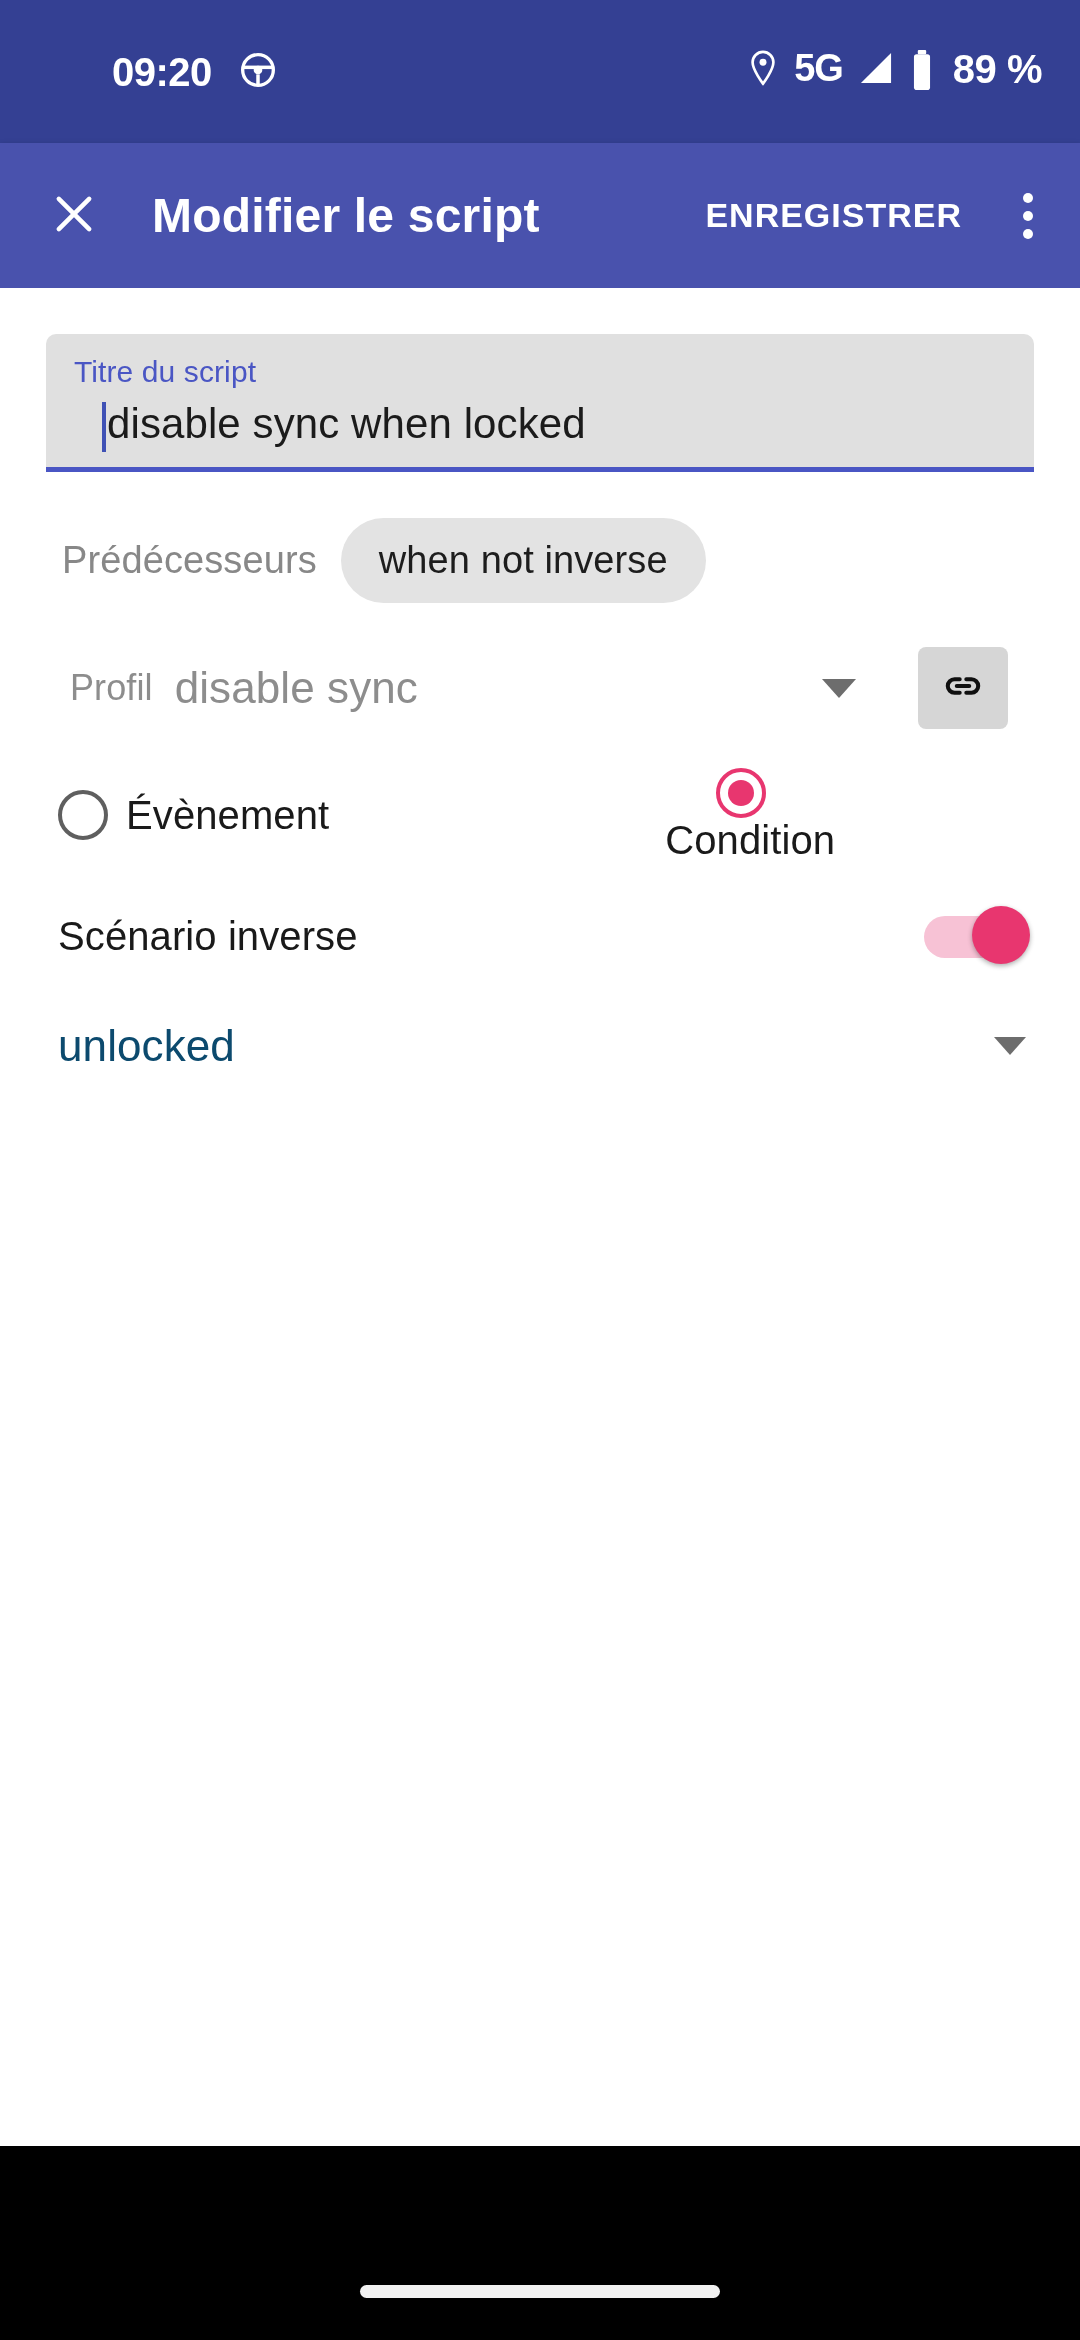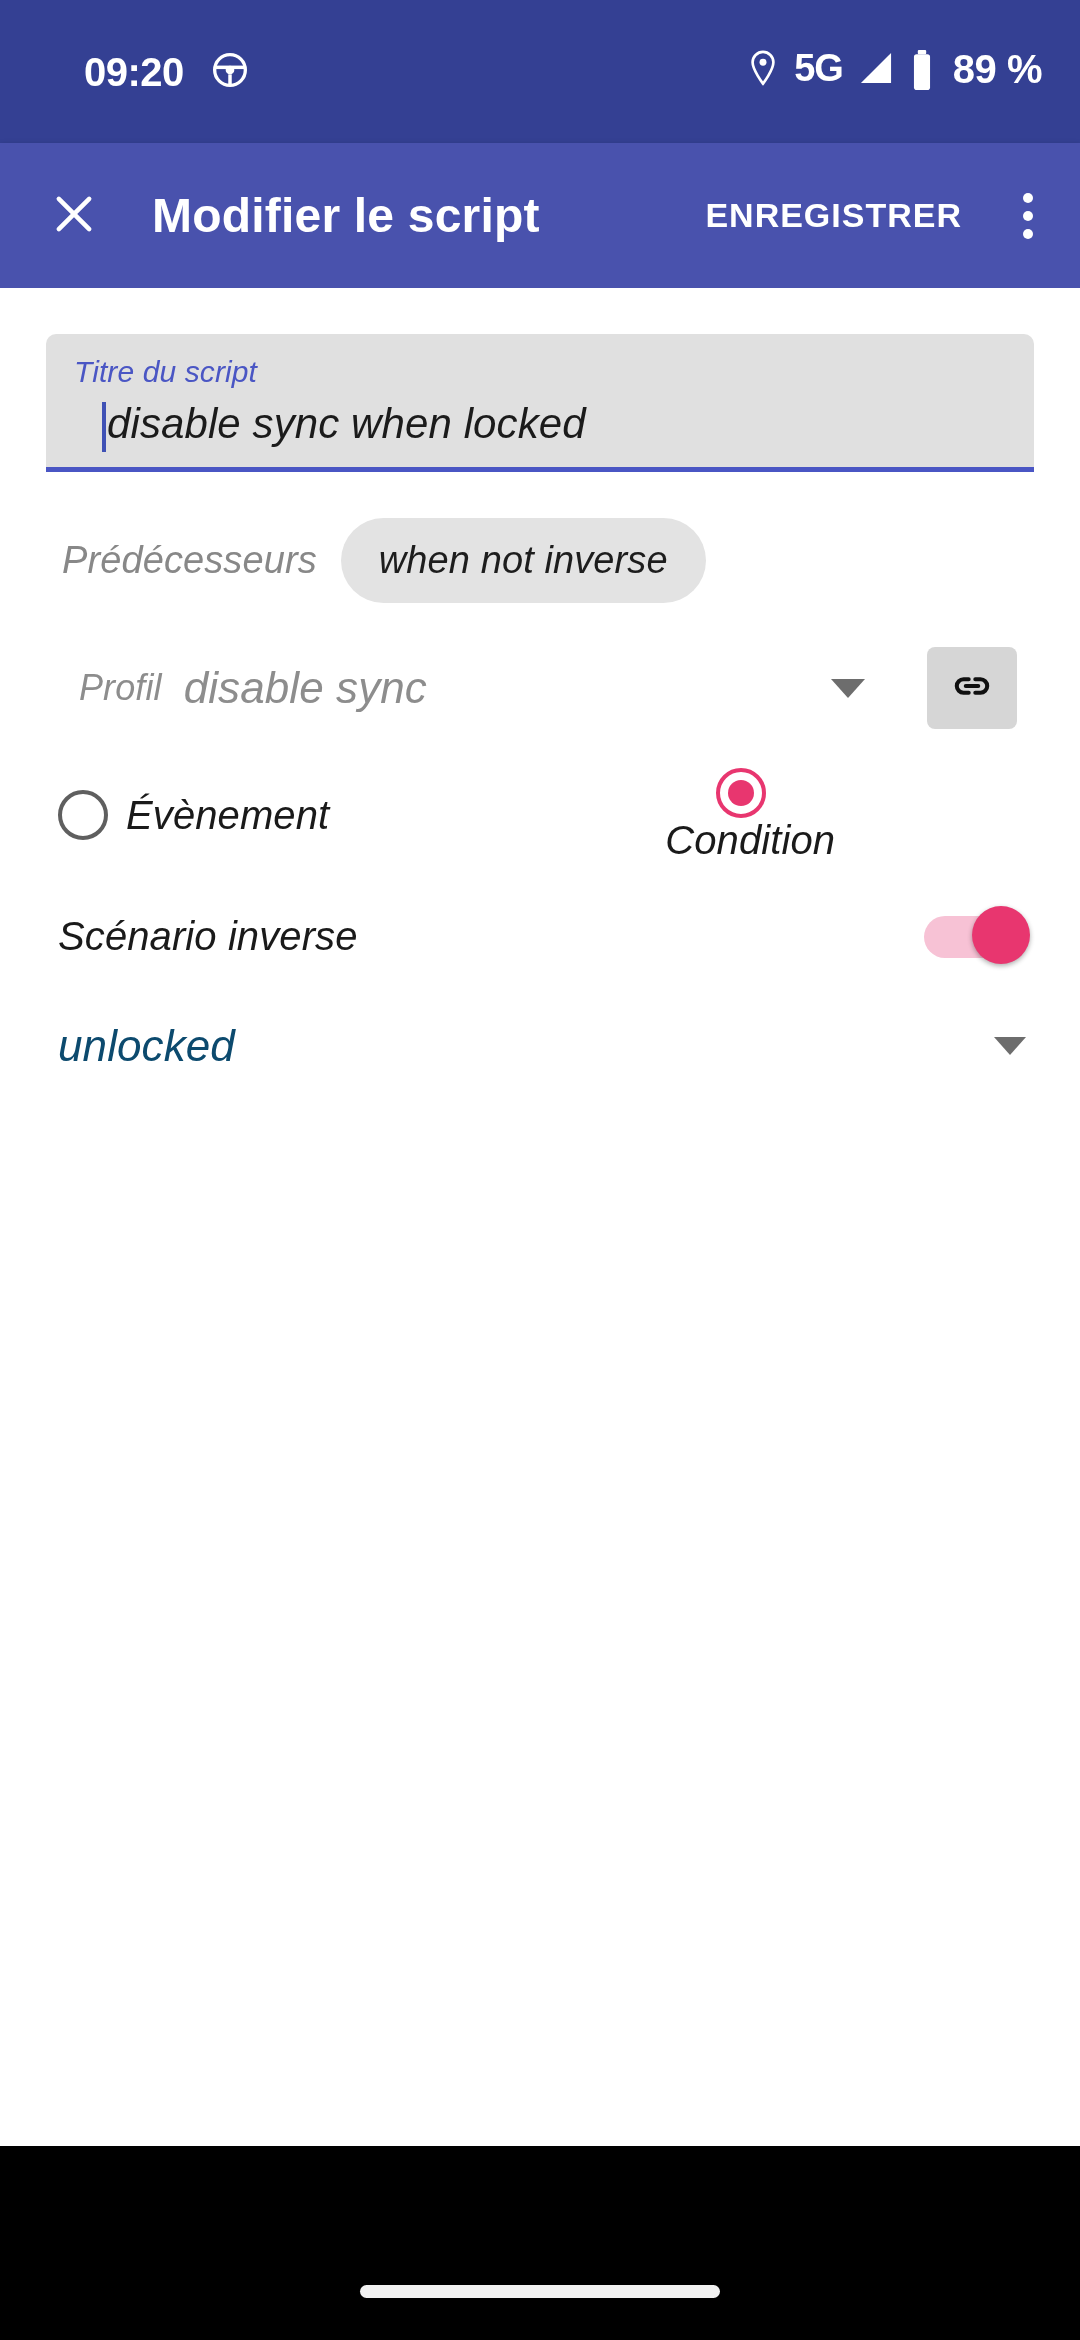--- a/index.html
+++ b/index.html
@@ -12,21 +12,21 @@
   #screen { position:relative; width:1080px; height:2340px; background:#ffffff; }
 
   
   .statusbar {
     position:absolute; top:0; left:0; width:1080px; height:143px;
     background:#344093;
     display:flex; align-items:center; justify-content:space-between;
     padding:0 38px 0 0;
     color:#ffffff;
   }
-  .sb-left { display:flex; align-items:center; gap:26px; padding-left:84px; }
+  .sb-left { display:flex; align-items:center; gap:26px; padding-left:112px; }
   .sb-time { font-size:40px; font-weight:700; letter-spacing:-0.5px; line-height:1; }
   .sb-right { display:flex; align-items:flex-start; gap:14px; }
   .sb-5g { font-size:38px; font-weight:600; letter-spacing:-1px; line-height:1; }
   .sb-batt-text { font-size:40px; font-weight:700; letter-spacing:-0.5px; line-height:1; margin-left:4px; }
 
   
   .appbar {
     position:absolute; top:143px; left:0; width:1080px; height:145px;
     background:#4952ad;
     display:flex; align-items:center;
@@ -47,21 +47,21 @@
     font-size:34px; font-weight:700; letter-spacing:1.0px;
     white-space:nowrap; padding:10px 6px;
   }
   .appbar-overflow {
     width:92px; height:92px; margin-left:14px; margin-right:6px;
     display:flex; flex-direction:column; align-items:center; justify-content:center; gap:8px;
   }
   .dot { width:10px; height:10px; border-radius:50%; background:#ffffff; }
 
   
-  .content { position:absolute; top:288px; left:0; width:1080px; height:1858px; background:#fff;font-style:italic; }
+  .content { position:absolute; top:288px; left:0; width:1080px; height:1858px; background:#fff; }
 
   
   .textfield {
     position:absolute; left:46px; top:46px; width:988px; height:133px;
     background:#e0e0e0;
     border-radius:10px 10px 0 0;
     padding:22px 28px 0 28px;
   }
   .tf-label { font-size:30px; color:#4a56c4; line-height:1.05; letter-spacing:0.1px; }
   .tf-value-wrap { display:flex; align-items:center; margin-top:10px;padding-left:28px; }
@@ -84,21 +84,21 @@
   }
   .chip {
     margin-left:24px;
     background:#e3e3e3; border-radius:52px;
     padding:21px 38px;
     font-size:38px; color:#1d1d1d; white-space:nowrap; letter-spacing:0.1px;
   }
 
   
   .profil-row {
-    position:absolute; left:17px; top:345px; width:1040px; height:110px;
+    position:absolute; left:8px; top:345px; width:1040px; height:110px;
     display:flex; align-items:center;
   }
   .profil-label { font-size:36px; color:#8d8d8d; margin-left:62px; letter-spacing:0.1px; }
   .profil-select {
     flex:1; display:flex; align-items:center; margin-left:22px; margin-right:10px;
     height:84px;
   }
   .profil-value { font-size:44px; color:#8d8d8d; letter-spacing:0.1px; }
   .caret {
     width:0; height:0;

